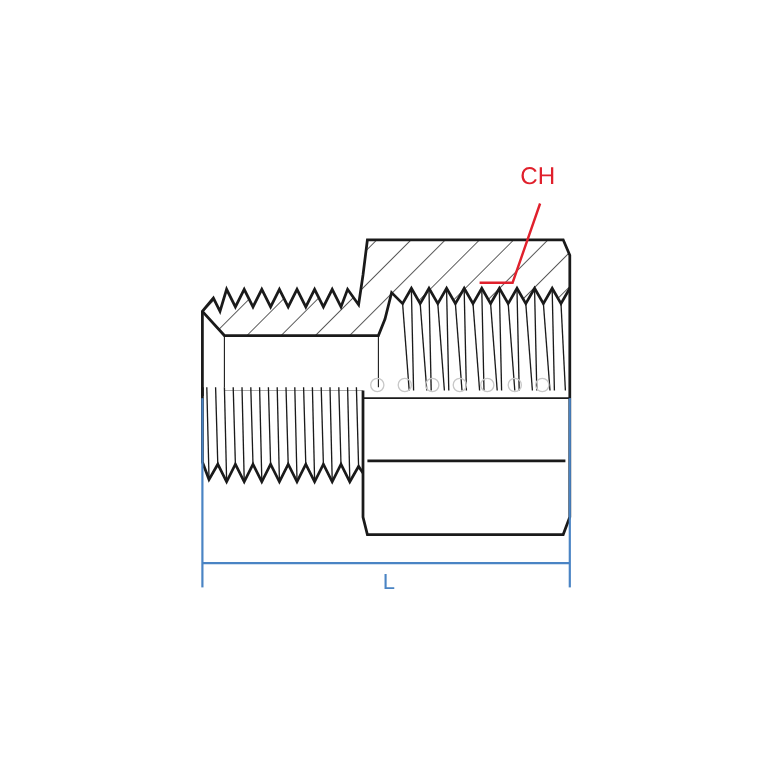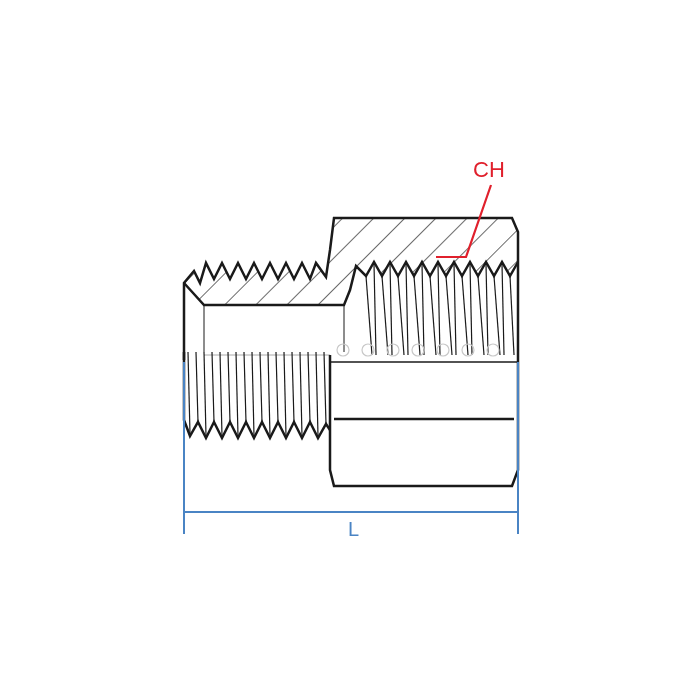--- a/index.html
+++ b/index.html
@@ -1,19 +1,19 @@
 <!DOCTYPE html>
 <html><head>
 <meta charset="utf-8">
 <style>
   html, body { margin:0; padding:0; background:#ffffff; }
   #stage { position:relative; width:700px; height:700px; background:#ffffff; overflow:hidden; }
   svg { position:absolute; left:0; top:0; }
   .lbl { position:absolute; font-family:"Liberation Sans", sans-serif; }
-  #ch-label { left:473px; top:157px; font-size:22px; color:#e0202c; }
+  #ch-label { left:473px; top:147px; font-size:22px; color:#e0202c; }
   #l-label { left:348px; top:518px; font-size:20px; color:#4a84c4; }
 </style>
 </head>
 <body>
 
 <div id="stage">
   <svg width="700" height="700" viewBox="0 0 700 700">
     <defs>
       <pattern id="hatch" patternUnits="userSpaceOnUse" width="22" height="22" patternTransform="rotate(45)">
         <line x1="0" y1="0" x2="0" y2="22" stroke="#1a1a1a" stroke-width="1.3"></line>

